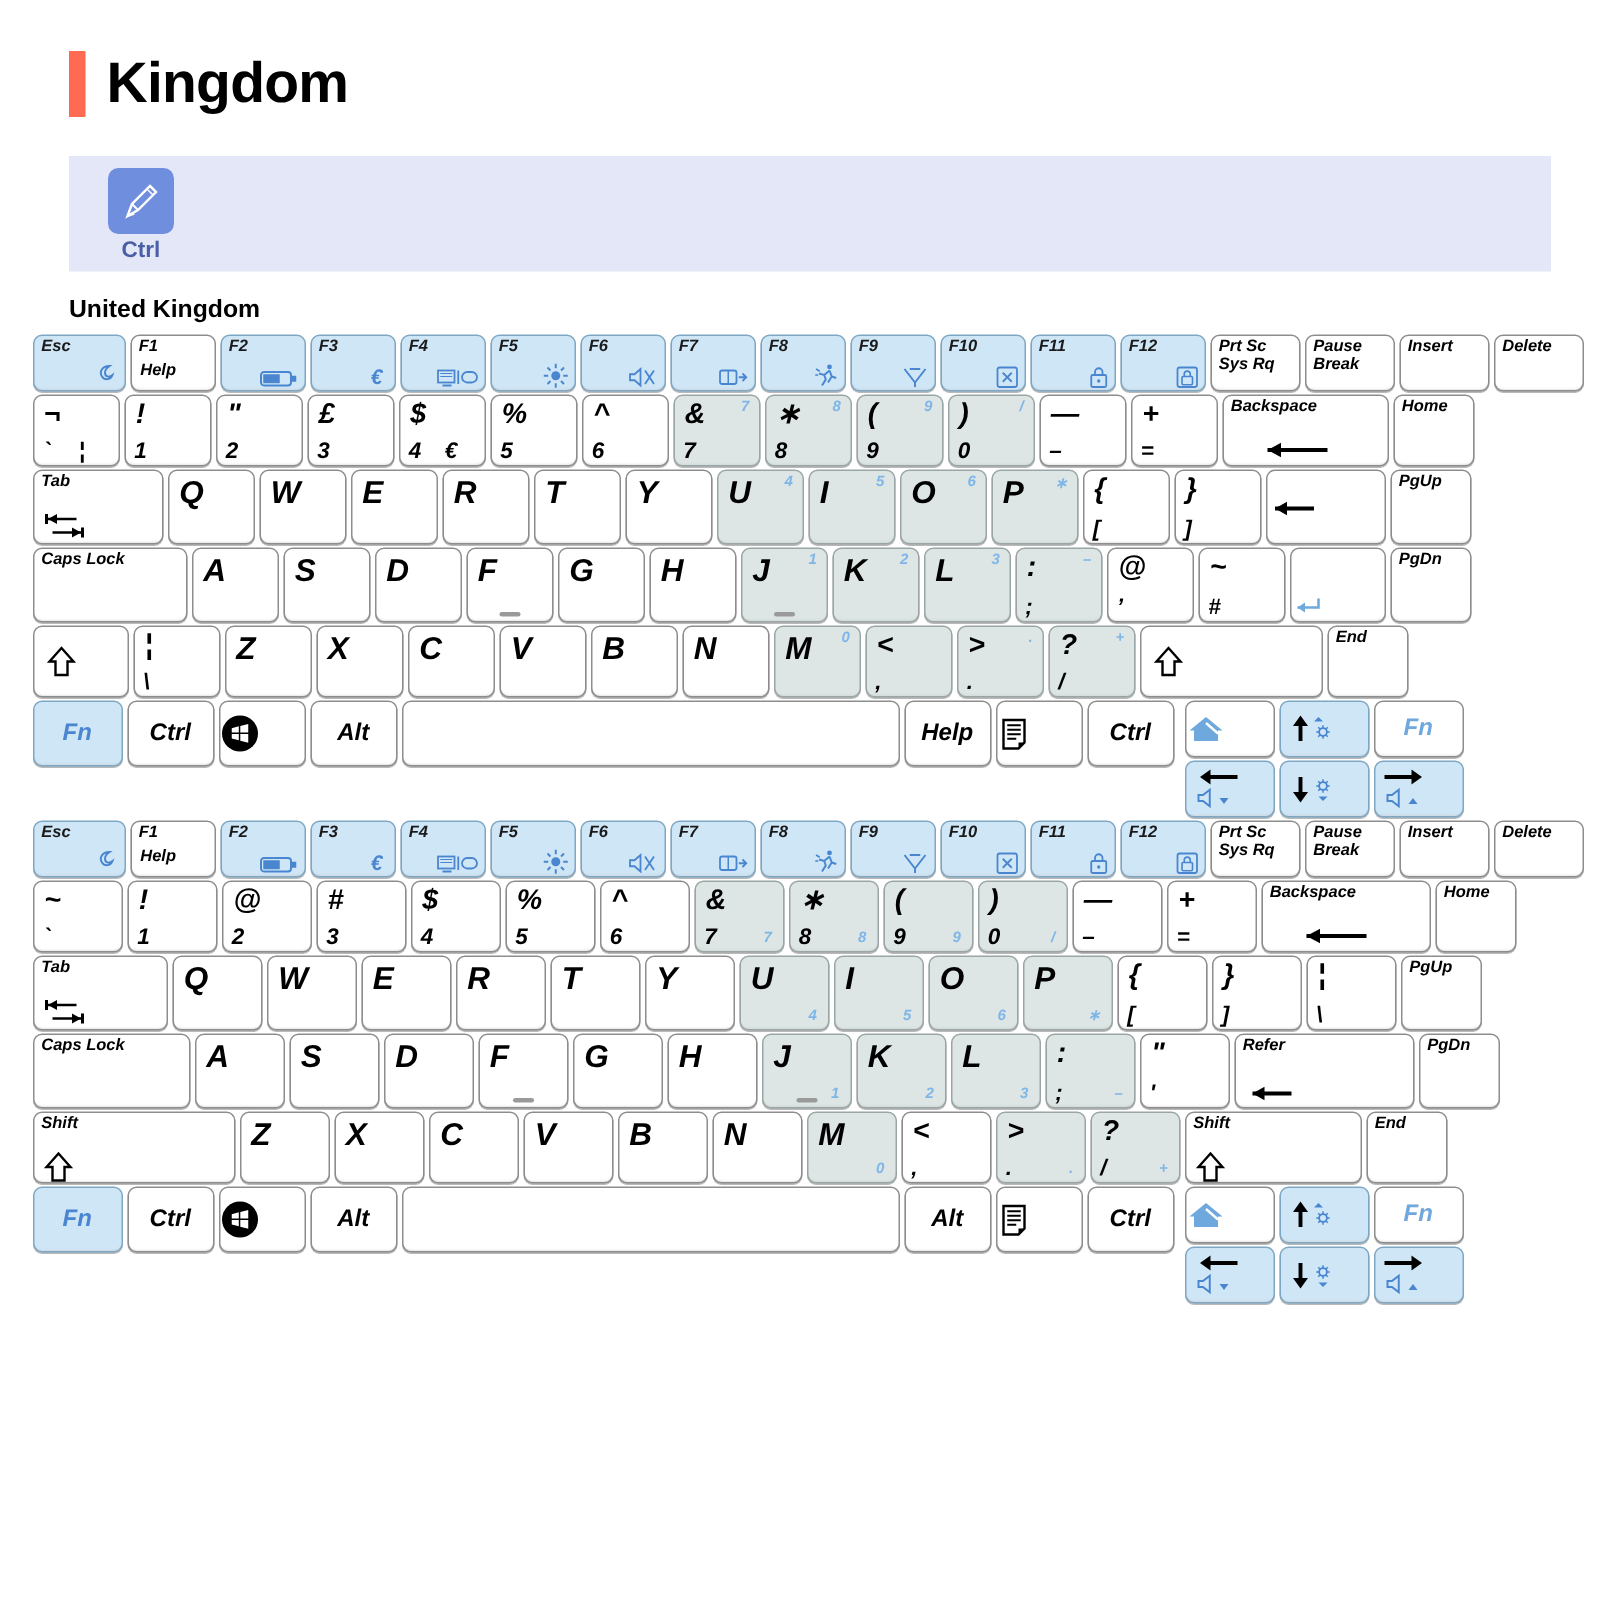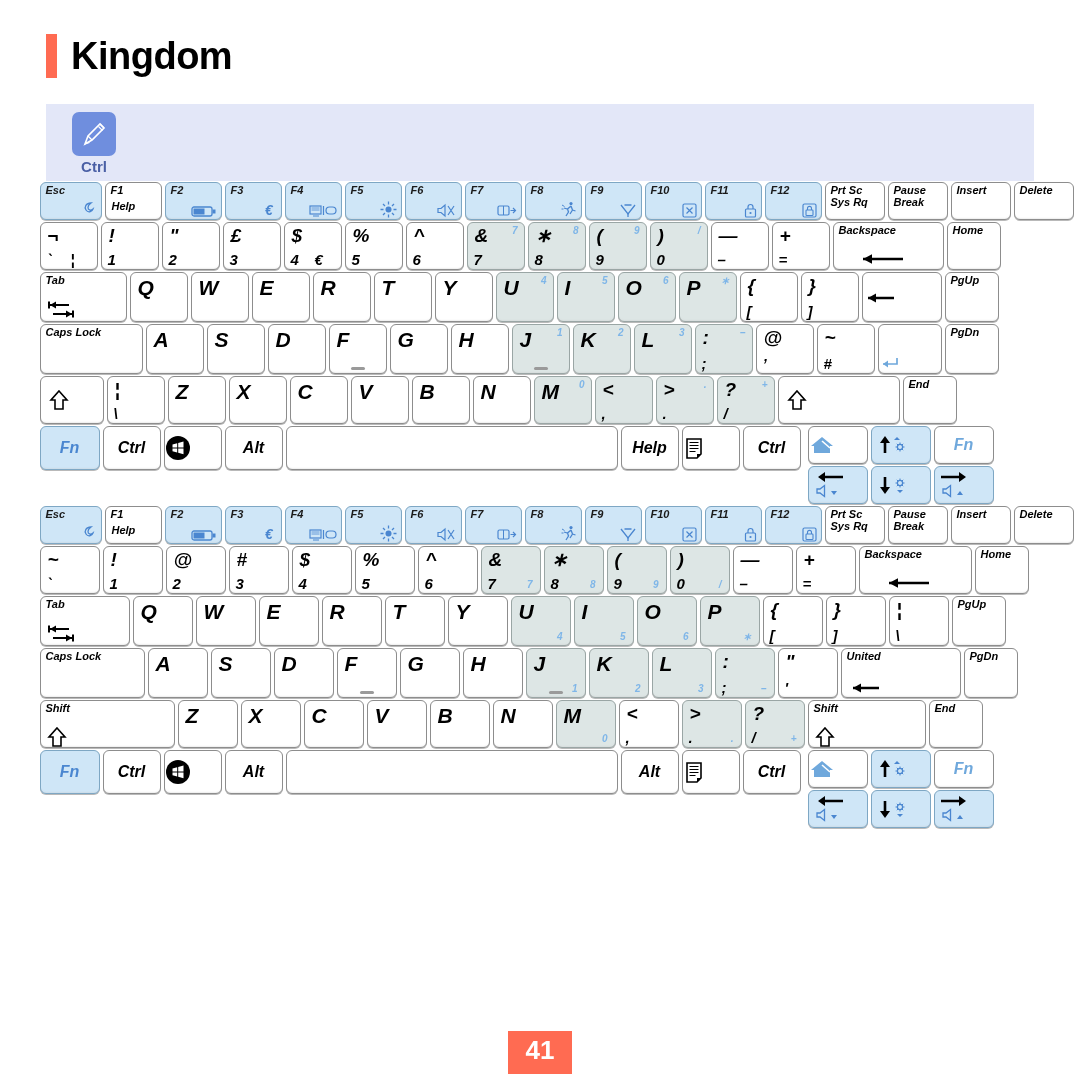--- a/index.html
+++ b/index.html
@@ -32,21 +32,21 @@
     width:44px; height:44px; background:#6f8ede; border-radius:7px;
     display:flex; align-items:center; justify-content:center;
   }
   .note-label { color:#4a5fa5; font-weight:bold; font-size:15px; margin-top:2px; }
   .note-text { font-size:14.5px; color:#111; padding-top:26px; line-height:1.3; }
 
   
   .section-head { font-size:16.5px; font-weight:bold; margin:16px 0 6px 46px; }
 
   
-  .kbd { position:relative; margin-left:38px; }
+  .kbd { position:relative; margin-left:20px; }
   .kbd-row { display:flex; align-items:flex-start; }
   .key {
     position:relative;
     border:1px solid #8d8d8d;
     border-radius:6px;
     background:#ffffff;
     margin:1px 1.5px;
     box-shadow:0 1px 0 #b9b9b9, inset 0 -2px 2px -2px #c9c9c9;
     font-family:"Liberation Sans", sans-serif;
     font-style:italic;
@@ -105,20 +105,21 @@
           <path d="M9 17 L13 21" stroke="#ffffff" stroke-width="1.3"></path>
           <path d="M21 5 L25 9" stroke="#ffffff" stroke-width="1.3"></path>
           <path d="M6 25 L10.5 23.5" stroke="#ffffff" stroke-width="1.3"></path>
           <path d="M19.5 7.5 L23.5 11.5" stroke="#ffffff" stroke-width="1.1"></path>
         </svg>
       </div>
       <div class="note-label">Ctrl</div>
     </div>
   </div>
 
+  <div class="section-head">United Kingdom</div>
   <div class="kbd" id="kbd-uk">
       <div class="kbd-row">
         <div class="key fnkey" style="width: 62px; height: 38px;">
           <span class="tl">Esc</span>
           <span class="ico">
             <svg width="18" height="18" viewBox="0 0 18 18">
               <path d="M12 3 C7 3 5 7 7 10 C9 13 13 12 14 9 C11.5 11 9 10 9 7.5 C9 5.5 10.5 4 12 3 Z" fill="none" stroke="#4a86d0" stroke-width="1.3"></path>
             </svg>
           </span>
         </div>
@@ -926,21 +927,21 @@
         <div class="key numpad" style="width: 60px; height: 50px;">
           <span class="ml">:</span>
           <span class="bl">;</span>
           <span class="br">–</span>
         </div>
         <div class="key white" style="width: 60px; height: 50px;">
           <span class="ml">"</span>
           <span class="bl">'</span>
         </div>
         <div class="key white" style="width: 120px; height: 50px;">
-          <span class="tl">United</span>
+          <span class="tl">Refer</span>
           <span class="icoc" style="top: auto; bottom: 2px; transform: none; text-align: left; padding-left: 6px;">
             <svg width="36" height="16" viewBox="0 0 36 16">
               <path d="M5 9h26" stroke="#000" stroke-width="2.6"></path>
               <path d="M5 9 L13 4.5 L13 13.5 Z" fill="#000"></path>
             </svg>
           </span>
         </div>
         <div class="key white" style="width: 54px; height: 50px;">
           <span class="tl">PgDn</span>
         </div>
@@ -1100,16 +1101,13 @@
                   <path d="M8 18h3l4.5-3.5v11L11 22H8z" fill="none" stroke="#4a86d0" stroke-width="1.3"></path>
                   <path d="M22 24 L28 24 L25 20 Z" fill="#4a86d0"></path>
                 </svg>
               </span>
             </div>
           </div>
         </div>
       </div>
     </div>
 
-  <div class="pagenum">
-    <span>41</span>
-  </div>
 </div>
 
 </body></html>

